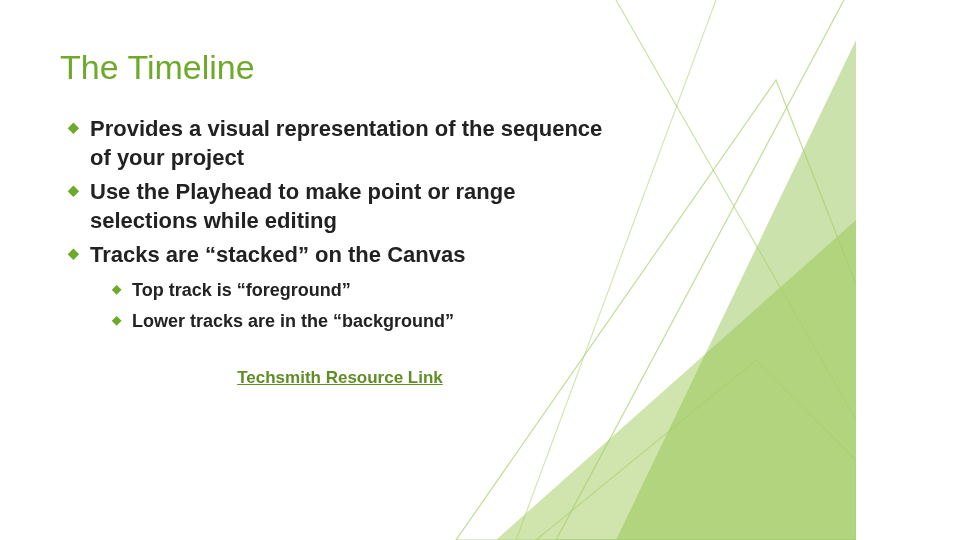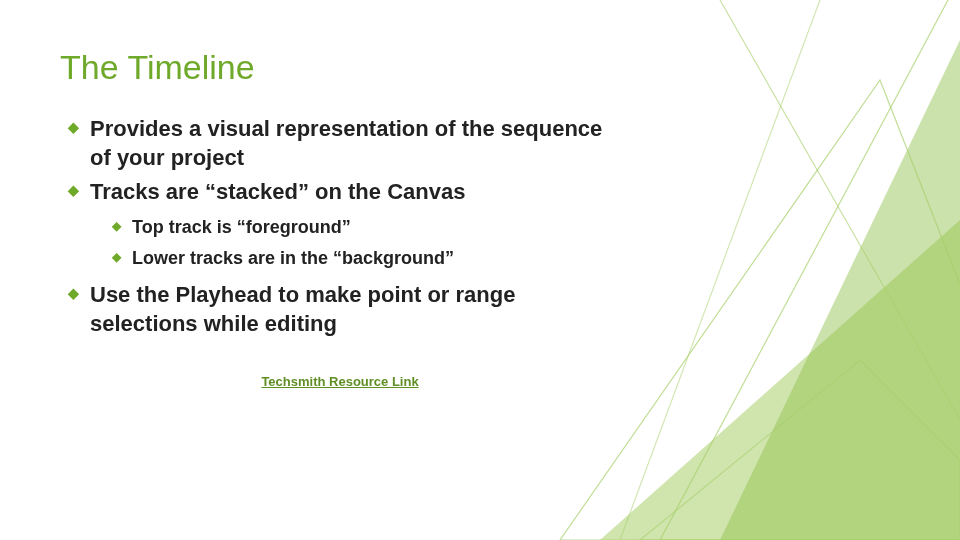--- a/index.html
+++ b/index.html
@@ -1,29 +1,29 @@
 <!DOCTYPE html>
 <html><head>
 <meta charset="utf-8">
 <style>
   * { margin: 0; padding: 0; box-sizing: border-box; }
   html, body { width: 960px; height: 540px; overflow: hidden; font-family: "Trebuchet MS", "Segoe UI", Tahoma, sans-serif; background: #fff; }
-  .slide { position: relative; width: 960px; height: 540px; background: #fff; border-radius: 19px; }
+  .slide { position: relative; width: 856px; height: 540px; background: #fff; border-radius: 19px; }
   .bg { position: absolute; inset: 0; z-index: 0; overflow: hidden; }
   .bg svg { position: absolute; right: 0; top: 0; width: 960px; height: 540px; }
   .content { position: relative; z-index: 1; padding: 48px 60px 0 60px; }
   .title { color: #6fa92a; font-size: 34px; font-weight: 400; margin-bottom: 28px; }
   ul.main { list-style: none; margin-left: 8px; font-weight: bold; }
   ul.main > li { position: relative; padding-left: 22px; font-size: 22px; line-height: 1.3; color: #222; margin-bottom: 6px; max-width: 560px; }
   ul.main > li::before { content: "◆"; position: absolute; left: 0; top: 3px; font-size: 14px; color: #6fa92a; }
   ul.sub { list-style: none; margin: 8px 0 10px 22px; }
   ul.sub > li { position: relative; padding-left: 20px; font-size: 18px; line-height: 1.4; color: #222; margin-bottom: 6px; }
   ul.sub > li::before { content: "◆"; position: absolute; left: 0; top: 3px; font-size: 12px; color: #6fa92a; }
   .link-wrap { text-align: center; margin-top: 34px; width: 560px; }
-  .link { color: #5e8e24; font-size: 13px; font-weight: 700; text-decoration: underline; cursor: pointer; }
+  .link { color: #5e8e24; font-size: 17px; font-weight: 700; text-decoration: underline; cursor: pointer; }
 </style>
 </head>
 <body>
 <div class="slide">
 
   <div class="bg">
     <svg viewBox="0 0 960 540" preserveAspectRatio="none">
 
       <polygon points="600,540 960,220 960,540" fill="#a7cf6a" opacity="0.55"></polygon>
 
@@ -35,28 +35,28 @@
       <line x1="720" y1="0" x2="960" y2="420" stroke="#a7cf6a" stroke-width="1.2" opacity="0.6"></line>
       <line x1="820" y1="0" x2="620" y2="540" stroke="#a7cf6a" stroke-width="1.2" opacity="0.5"></line>
     </svg>
   </div>
 
   <div class="content">
     <h1 class="title">The Timeline</h1>
 
     <ul class="main">
       <li>Provides a visual representation of the sequence of your project</li>
+      <li>Use the Playhead to make point or range selections while editing</li>
       <li>
         <span>Tracks are “stacked” on the Canvas</span>
         <ul class="sub">
           <li>Top track is “foreground”</li>
           <li>Lower tracks are in the “background”</li>
         </ul>
       </li>
-      <li>Use the Playhead to make point or range selections while editing</li>
     </ul>
 
     <div class="link-wrap">
       <a class="link">Techsmith Resource Link</a>
     </div>
   </div>
 
 </div>
 
 </body></html>

